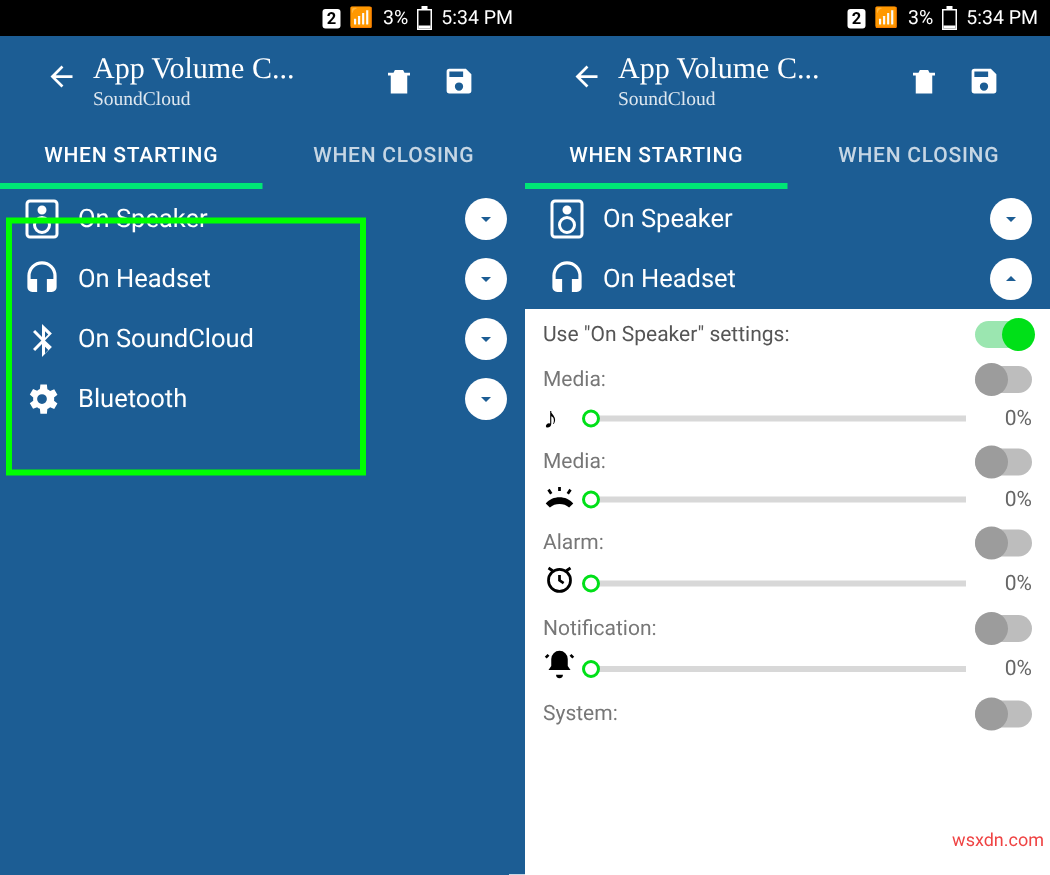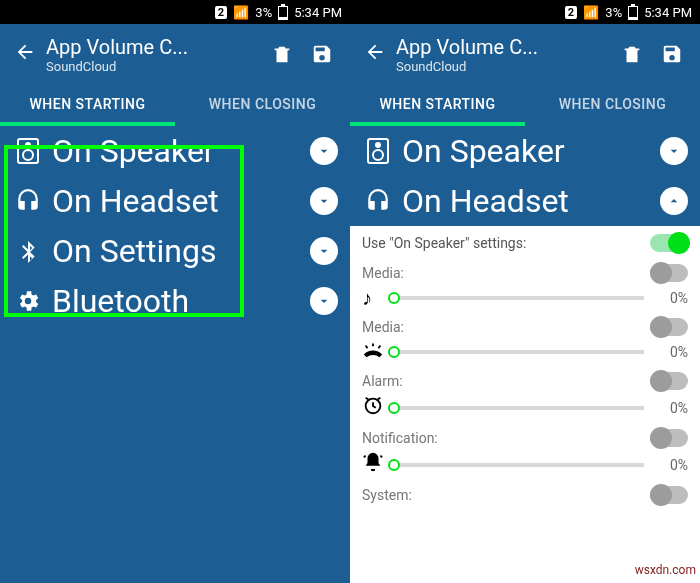--- a/index.html
+++ b/index.html
@@ -32,21 +32,22 @@
     padding: 0 3px;
     border-radius: 2px;
   }
   .status-bar span { display:inline-flex; align-items:center; }
   .action-bar {
     background: #1c5d94;
     color: #fff;
     height: 60px;
     display: flex;
     align-items: center;
-    padding: 0 8px;
+    padding: 0 24px;
+    font-family: Liberation Serif, serif;
   }
   .action-bar .back { width: 34px; font-size: 22px; text-align:center; cursor:pointer; }
   .action-bar .titles { flex: 1; overflow: hidden; margin-left:4px; }
   .action-bar .title { font-size: 20px; white-space: nowrap; overflow: hidden; text-overflow: ellipsis; }
   .action-bar .subtitle { font-size: 13px; opacity: .85; white-space:nowrap; }
   .action-bar .icon-btn { width: 40px; height: 40px; display:flex; align-items:center; justify-content:center; cursor:pointer; font-size:22px; }
   .tabs {
     display: flex;
     background: #1c5d94;
     color: #fff;
@@ -60,21 +61,21 @@
     letter-spacing: .5px;
     cursor:pointer;
     border-bottom: 4px solid transparent;
     opacity:.75;
   }
   .tab.active { border-bottom-color: #00e676; opacity:1; }
   .body-dark { background:#1c5d94; color:#fff; flex:1; position:relative; }
   .opt-row {
     display:flex; align-items:center;
     padding: 6px 12px;
-    font-size: 32px;
+    font-size: 17px;
   }
   .opt-row .opt-icon { width:32px; display:flex; align-items:center; justify-content:center; margin-right:8px;}
   .opt-row .opt-label { flex:1; }
   .opt-row .drop {
     width:28px; height:28px; border-radius:50%; background:#fff;
     display:flex; align-items:center; justify-content:center;
     cursor:pointer;
   }
   .opt-row .drop svg { fill:#1c5d94; }
   .highlight-box {
@@ -106,22 +107,22 @@
   .slider {
     flex:1; height:4px; background:#d8d8d8; position:relative;
   }
   .slider .dot {
     position:absolute; width:12px; height:12px; border-radius:50%;
     border:2px solid #00e018; background:#fff;
     top:50%; left:0; transform:translate(-50%,-50%);
   }
   .pct { width:36px; text-align:right; color:#666; font-size:14px;}
   .watermark {
-    position:absolute; right:4px; bottom:6px;
-    font-size:12px; color:#7f1d1d;
+    position:absolute; right:4px; bottom:16px;
+    font-size:12px; color:#ef4444;
   }
 </style>
 </head>
 <body>
 
 <div class="pane">
   <div class="status-bar">
     <span class="sim-badge">2</span>
     <span>📶</span>
     <span>3%</span>
@@ -191,21 +192,21 @@
             <path d="M7 10l5 5 5-5z"></path>
           </svg>
         </span>
     </div>
     <div class="opt-row">
       <span class="opt-icon">
         <svg width="24" height="28" viewBox="0 0 24 24" fill="#fff">
             <path d="M12 2v8.6L7.4 6 6 7.4 11.6 13 6 18.6 7.4 20 12 15.4V24l6.6-6.6L14 13l4.6-4.6L12 2zm2 4.8 2.2 2.2L14 11.2V6.8zm0 10.4 2.2 2.2L14 21.6v-4.4z"></path>
           </svg>
       </span>
-      <span class="opt-label">On Settings</span>
+      <span class="opt-label">On SoundCloud</span>
       <span class="drop">
           <svg width="16" height="16" viewBox="0 0 24 24">
             <path d="M7 10l5 5 5-5z"></path>
           </svg>
         </span>
     </div>
     <div class="opt-row">
       <span class="opt-icon">
         <svg width="26" height="26" viewBox="0 0 24 24" fill="#fff">
             <path d="M19.4 13a7.5 7.5 0 0 0 .1-1 7.5 7.5 0 0 0-.1-1l2.1-1.6-2-3.4-2.5 1a7.4 7.4 0 0 0-1.7-1L15 3h-4l-.3 2.9a7.4 7.4 0 0 0-1.7 1l-2.5-1-2 3.4L6.6 11a7.5 7.5 0 0 0 0 2l-2.1 1.6 2 3.4 2.5-1a7.4 7.4 0 0 0 1.7 1L11 21h4l.3-2.9a7.4 7.4 0 0 0 1.7-1l2.5 1 2-3.4zM12 15a3 3 0 1 1 0-6 3 3 0 0 1 0 6z"></path>

